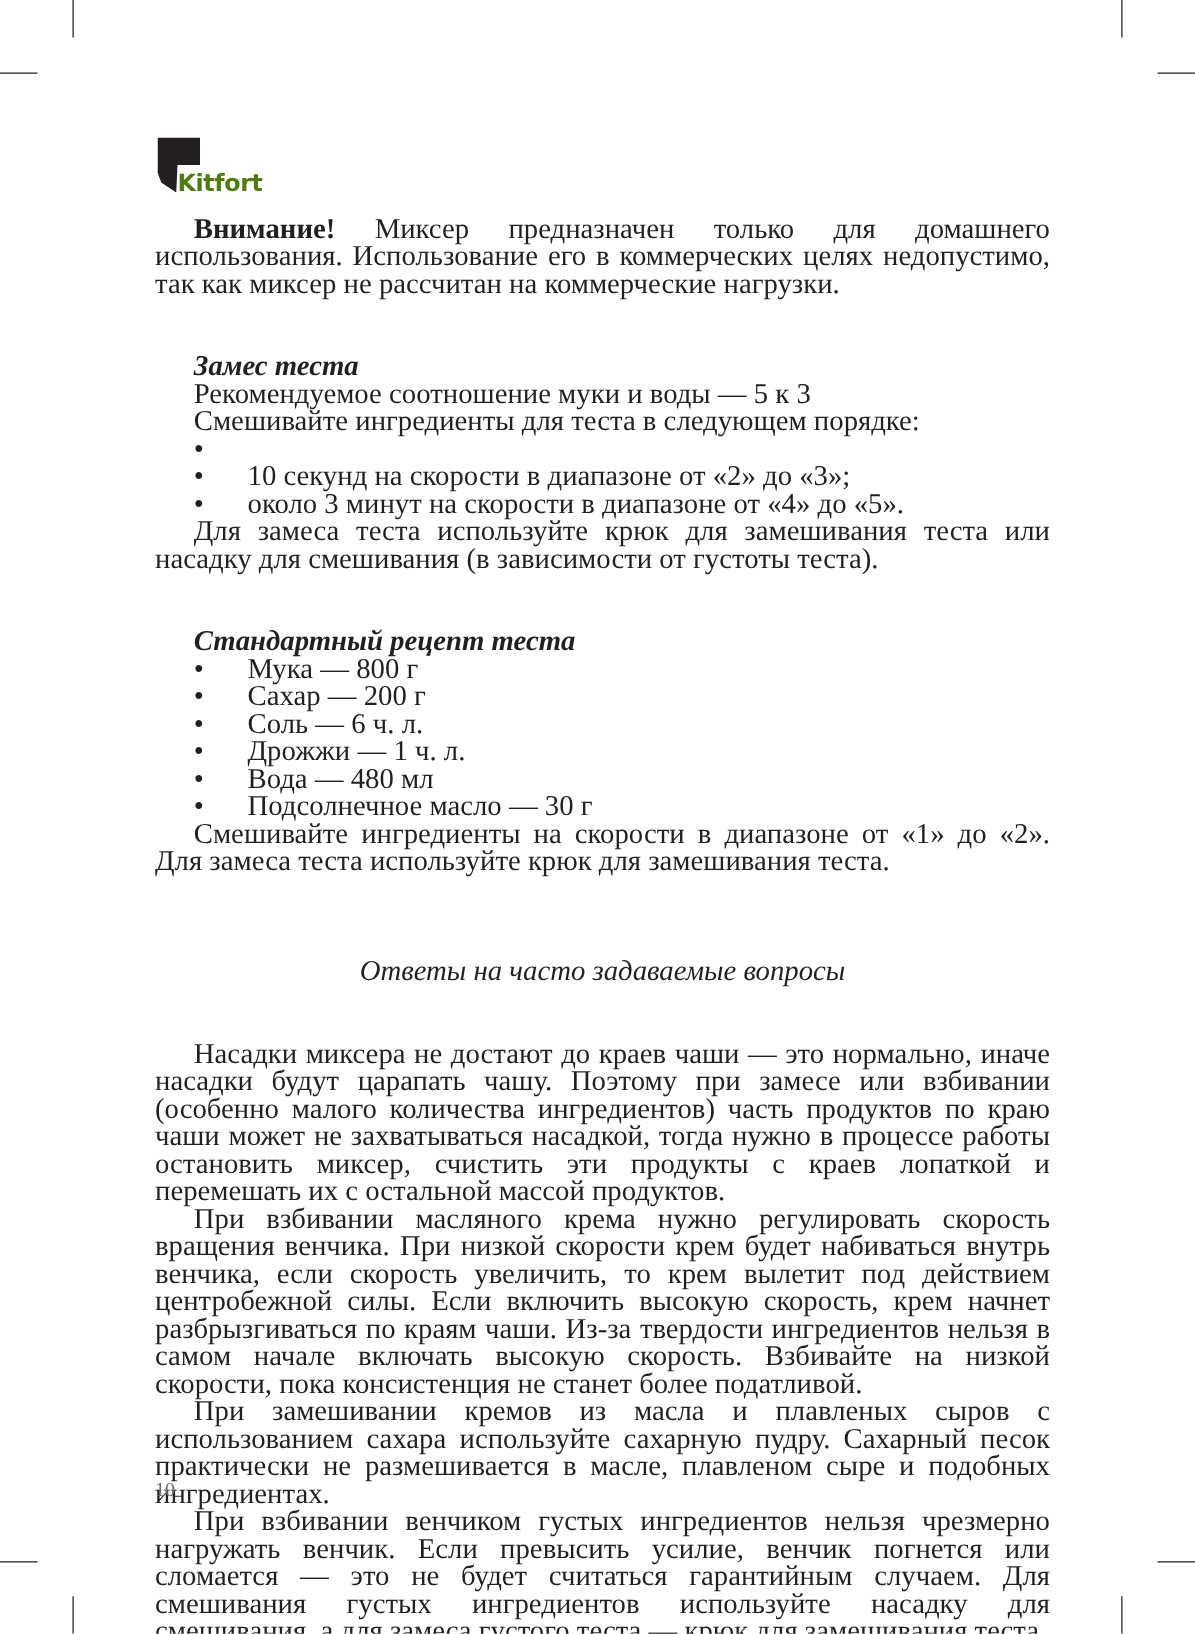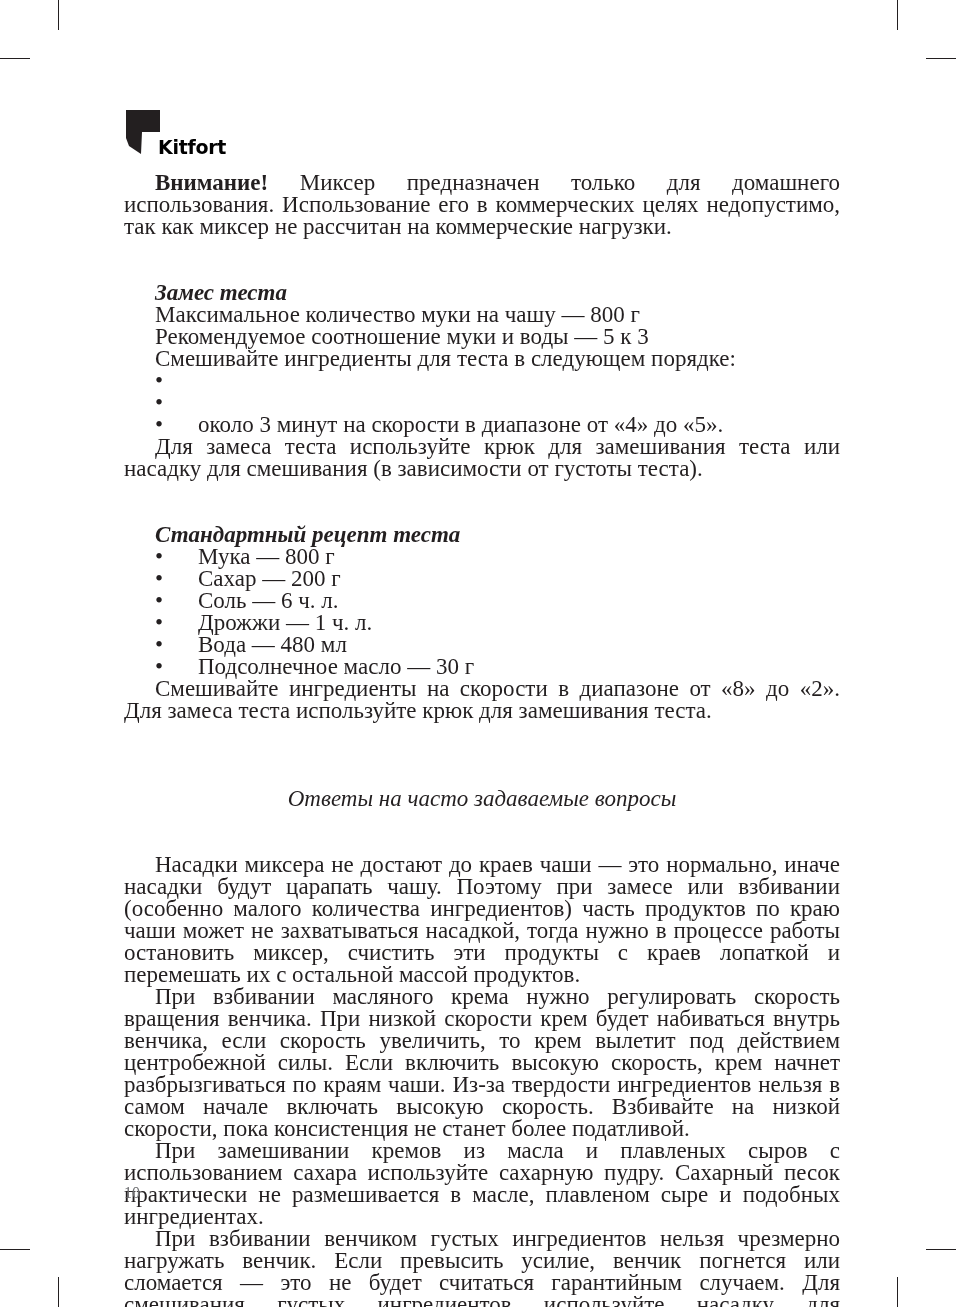--- a/index.html
+++ b/index.html
@@ -1,20 +1,20 @@
 <!DOCTYPE html>
 <html><head>
   <meta charset="utf-8">
   <style>
     html, body { margin: 0; padding: 0; background: #ffffff; }
     body { width: 956px; height: 1307px; position: relative; overflow: hidden; color: #231f20; }
     .crop { position: absolute; background: #231f20; }
     .logo { position: absolute; left: 126px; top: 110px; width: 100px; height: 50px; }
     .logo svg { position: absolute; left: 0; top: 0; }
-    .logo-text { position: absolute; left: 32px; top: 26px; font-family: "DejaVu Sans", sans-serif; font-weight: bold; font-size: 19px; letter-spacing: -0.3px; color: #000000; }
+    .logo-text { position: absolute; left: 16px; top: 26px; font-family: "DejaVu Sans", sans-serif; font-weight: bold; font-size: 19px; letter-spacing: -0.3px; color: #4d7c0f; }
     .content { position: absolute; left: 124px; top: 172px; width: 716px; font-family: "Liberation Serif", serif; font-size: 23px; line-height: 22px; }
     .p { margin: 0; text-align: justify; text-indent: 31px; }
     .h-italic { font-style: italic; font-weight: bold; margin: 0 0 0 31px; }
     .line { margin: 0 0 0 31px; }
     .bullet { display: flex; margin: 0 0 0 31px; }
     .bullet .dot { width: 43px; flex: none; }
     .gap2 { height: 44px; }
     .center-title { text-align: center; font-style: italic; font-weight: normal; margin: 0; }
     .page-num { position: absolute; left: 124px; top: 1184px; font-family: "Liberation Serif", serif; font-size: 16px; color: #6d6e71; }
     b { font-weight: bold; }
@@ -37,28 +37,28 @@
   </svg>
   <span class="logo-text">Kitfort</span>
 </div>
 
 <div class="content">
   <p class="p"><b>Внимание!</b><span> Миксер предназначен только для домашнего использования. Использование его в коммерческих целях недопустимо, так как миксер не рассчитан на коммерческие нагрузки.</span></p>
 
   <div class="gap2"></div>
 
   <div class="h-italic">Замес теста</div>
-  <div class="line">Максимальное количество муки на чашу — 800 г</div>
   <div class="line">Рекомендуемое соотношение муки и воды — 5 к 3</div>
   <div class="line">Смешивайте ингредиенты для теста в следующем порядке:</div>
   <div class="bullet">
       <span class="dot">•</span>
     </div>
   <div class="bullet">
       <span class="dot">•</span>
+      <span>10 секунд на скорости в диапазоне от «2» до «3»;</span>
     </div>
   <div class="bullet">
       <span class="dot">•</span>
       <span>около 3 минут на скорости в диапазоне от «4» до «5».</span>
     </div>
   <p class="p">Для замеса теста используйте крюк для замешивания теста или насадку для смешивания (в зависимости от густоты теста).</p>
 
   <div class="gap2"></div>
 
   <div class="h-italic">Стандартный рецепт теста</div>
@@ -79,21 +79,21 @@
       <span>Дрожжи — 1 ч. л.</span>
     </div>
   <div class="bullet">
       <span class="dot">•</span>
       <span>Вода — 480 мл</span>
     </div>
   <div class="bullet">
       <span class="dot">•</span>
       <span>Подсолнечное масло — 30 г</span>
     </div>
-  <p class="p">Смешивайте ингредиенты на скорости в диапазоне от «8» до «2». Для замеса теста используйте крюк для замешивания теста.</p>
+  <p class="p">Смешивайте ингредиенты на скорости в диапазоне от «1» до «2». Для замеса теста используйте крюк для замешивания теста.</p>
 
   <div class="gap2"></div>
   <div style="height:22px"></div>
 
   <div class="center-title">Ответы на часто задаваемые вопросы</div>
 
   <div class="gap2"></div>
 
   <p class="p">Насадки миксера не достают до краев чаши — это нормально, иначе насадки будут царапать чашу. Поэтому при замесе или взбивании (особенно малого количества ингредиентов) часть продуктов по краю чаши может не захватываться насадкой, тогда нужно в процессе работы остановить миксер, счистить эти продукты с краев лопаткой и перемешать их с остальной массой продуктов.</p>
   <p class="p">При взбивании масляного крема нужно регулировать скорость вращения венчика. При низкой скорости крем будет набиваться внутрь венчика, если скорость увеличить, то крем вылетит под действием центробежной силы. Если включить высокую скорость, крем начнет разбрызгиваться по краям чаши. Из-за твердости ингредиентов нельзя в самом начале включать высокую скорость. Взбивайте на низкой скорости, пока консистенция не станет более податливой.</p>

